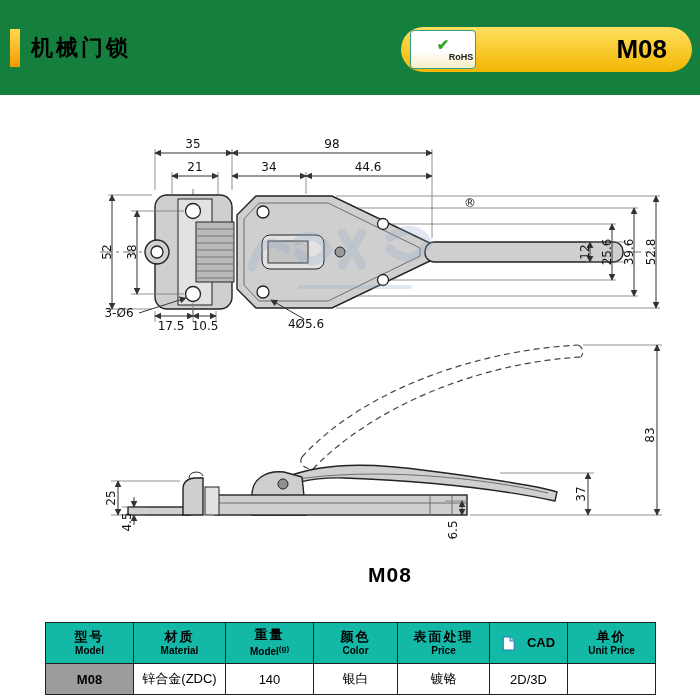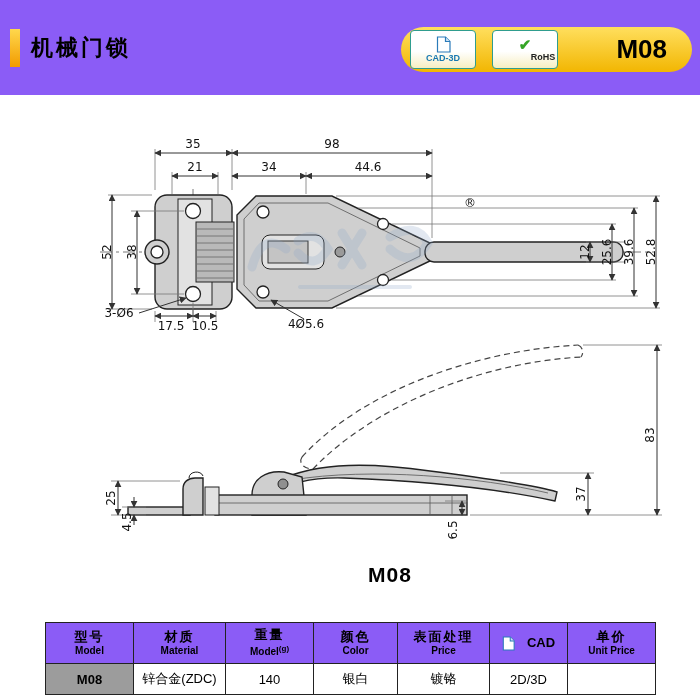--- a/index.html
+++ b/index.html
@@ -1,20 +1,20 @@
 <!DOCTYPE html>
 <html><head>
 <meta charset="utf-8">
 <style>
   html,body{margin:0;padding:0;background:#fff;}
   body{width:700px;height:700px;position:relative;overflow:hidden;
        font-family:"Liberation Sans",sans-serif;color:#000;}
 
   
-  .topbar{position:absolute;top:0;left:0;width:700px;height:95px;background:#8b5cf6;}
+  .topbar{position:absolute;top:0;left:0;width:700px;height:95px;background:#15803d;}
   .accent{position:absolute;left:10px;top:29px;width:10px;height:38px;
           background:linear-gradient(180deg,#ffd84d,#f29b00);}
   .page-title{position:absolute;left:31px;top:33px;font-size:22px;font-weight:bold;
               letter-spacing:3px;}
   .model-band{position:absolute;left:401px;top:27px;width:291px;height:45px;
               border-radius:23px;background:linear-gradient(180deg,#ffdf5e,#f2b602);
               display:flex;align-items:center;gap:16px;padding-left:9px;box-sizing:border-box;}
   .badge{width:64px;height:37px;border:1px solid #2F9D8F;border-radius:4px;
          background:linear-gradient(180deg,#ffffff 55%,#f7eec2);
          display:flex;flex-direction:column;align-items:center;justify-content:center;cursor:pointer;}
@@ -38,43 +38,36 @@
   .dash{stroke:#444;stroke-width:1.2;fill:none;stroke-dasharray:6 4;}
   .dimtext{font-family:"DejaVu Sans",sans-serif;font-size:12px;fill:#111;text-anchor:middle;}
   .caption{font-family:"Liberation Sans",sans-serif;font-size:21px;font-weight:bold;
            fill:#000;text-anchor:middle;letter-spacing:1px;}
 
   
   .spec-table{position:absolute;left:45px;top:622px;width:610px;border-collapse:collapse;
               table-layout:fixed;}
   .spec-table th,.spec-table td{border:1px solid #222;padding:0;text-align:center;
               vertical-align:middle;}
-  .spec-table thead th{background:#8b5cf6;height:40px;}
+  .spec-table thead th{background:#14b8a6;height:40px;}
   .zh{display:block;font-size:13px;font-weight:bold;letter-spacing:2px;line-height:16px;}
   .en{display:block;font-size:10px;font-weight:bold;line-height:12px;}
   .en sup{font-size:8px;}
   .spec-table tbody td{height:30px;font-size:13px;}
   .model-cell{background:#9C9C9C;font-weight:bold;}
   .cad-hd{display:flex;align-items:center;justify-content:center;gap:12px;}
   .cad-hd .zh{letter-spacing:0;display:inline;}
 </style>
 </head>
 <body>
 
 <div class="topbar">
   <div class="accent"></div>
   <div class="page-title">机械门锁</div>
   <div class="model-band">
-    <div class="badge">
-      <svg width="15" height="17" viewBox="0 0 15 17">
-        <path d="M1.5,1 h8 l4.5,4.5 V16 H1.5 Z" fill="#ffffff" stroke="#2b7bb9" stroke-width="1.2"></path>
-        <path d="M9.5,1 v4.5 H14" fill="#cfe4f5" stroke="#2b7bb9" stroke-width="1.2"></path>
-      </svg>
-      <span class="badge-label cad">CAD-3D</span>
-    </div>
     <div class="badge">
       <span class="check">✔</span>
       <span class="badge-label rohs">RoHS</span>
     </div>
     <div class="model-no">M08</div>
   </div>
 </div>
 
 <div class="drawing">
 <svg width="700" height="505" viewBox="0 0 700 505">

